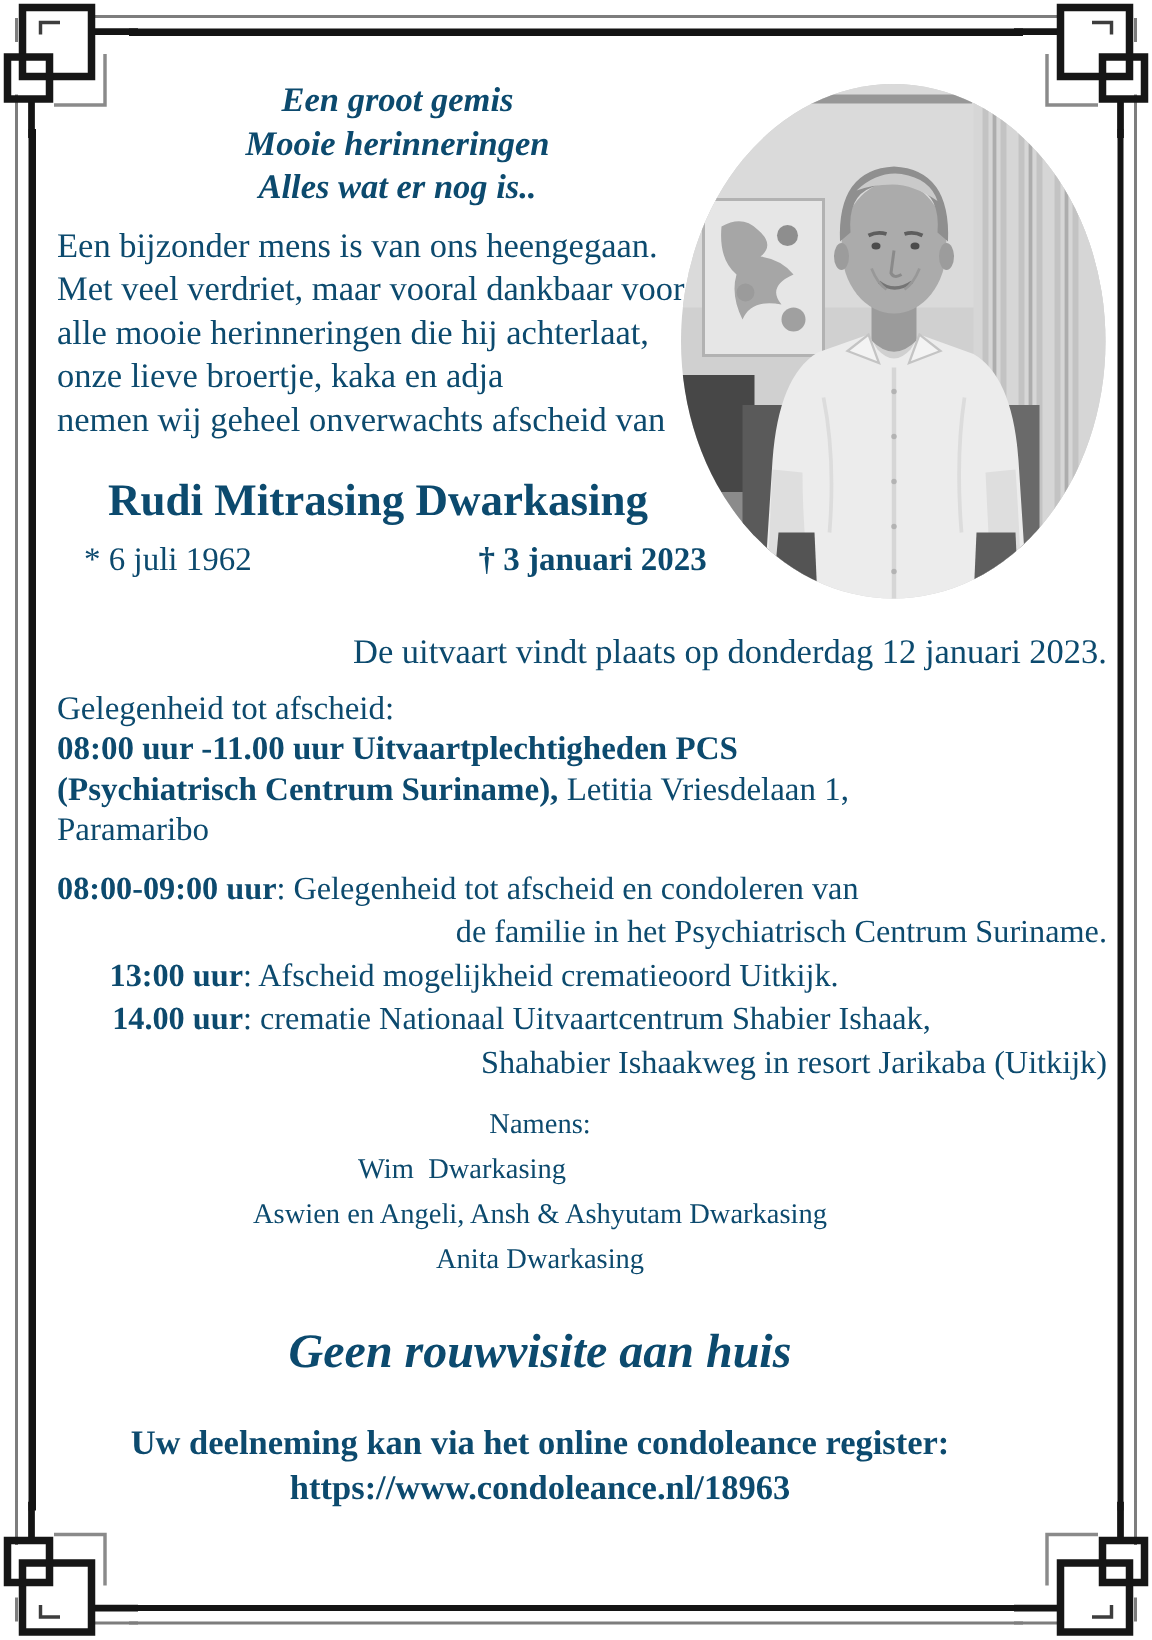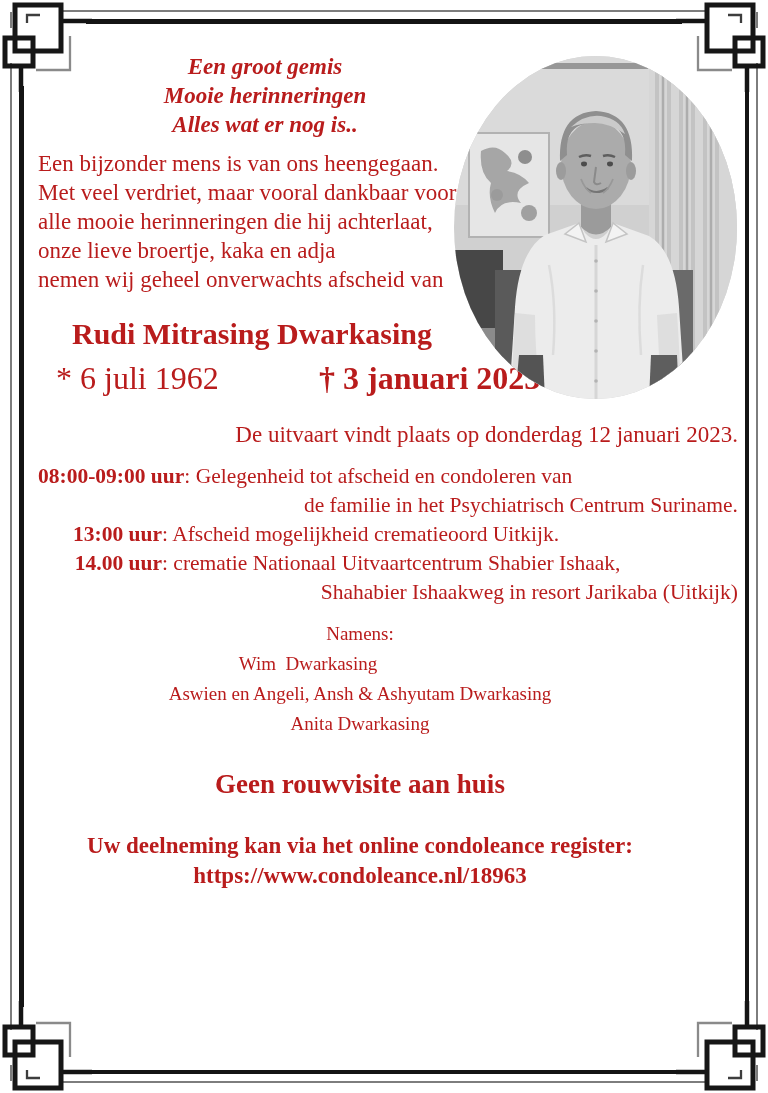--- a/index.html
+++ b/index.html
@@ -1,21 +1,21 @@
 <!DOCTYPE html>
 <html><head>
 <meta charset="utf-8">
 <style>
   html, body { margin: 0; padding: 0; background: #ffffff; }
   .page {
     position: relative;
     width: 768px;
     height: 1093px;
     background: #ffffff;
-    color: #b91c1c;
+    color: #0c4a6e;
     font-family: "Liberation Serif", "DejaVu Serif", serif;
     overflow: hidden;
   }
 
   
   .fline { position: absolute; }
   .l-top-g    { top: 10px;    left: 86px; right: 86px; height: 2px;   background: #7d7d7d; }
   .l-top-b    { top: 19px;    left: 86px; right: 86px; height: 4.5px; background: #141414; }
   .l-bot-g    { bottom: 10px; left: 86px; right: 86px; height: 2px;   background: #7d7d7d; }
   .l-bot-b    { bottom: 19px; left: 86px; right: 86px; height: 4.5px; background: #141414; }
@@ -37,42 +37,42 @@
     margin-left: 34px; width: 386px; text-align: center;
     font-weight: bold; font-style: italic;
     font-size: 23px; line-height: 29px;
   }
   .intro { margin-top: 10px; width: 430px; font-size: 23px; line-height: 29px; }
   .intro div { white-space: nowrap; }
   .name {
     margin-top: 22px; margin-left: 34px; width: 386px; 
     font-weight: bold; font-size: 30px; line-height: 36px; white-space: nowrap;
   }
-  .dates { position: relative; margin-top: 8px; height: 30px; font-size: 32px; }
+  .dates { position: relative; margin-top: 8px; height: 30px; font-size: 22px; }
   .dates .birth { position: absolute; left: 18px; white-space: nowrap; }
   .dates .death { position: absolute; left: 281px; white-space: nowrap; font-weight: bold; }
 
   .photo { position: absolute; top: 3px; right: 0; width: 285px; height: 345px; }
 
   .uitvaart { margin-top: 20px; font-size: 23px; line-height: 30px; text-align: right; }
   .farewell { margin-top: 8px; font-size: 22px; line-height: 27px; }
   .b { font-weight: bold; }
   .keep-spaces { white-space: pre-wrap; }
 
   .schedule { margin-top: 12px; font-size: 21.5px; line-height: 29px; text-align: right; }
   .sched-row { display: flex; white-space: pre; }
   .sched-time { flex: 0 0 124px; font-weight: bold; }
   .sched-desc { white-space: pre; }
   .sched-cont { padding-left: 182px; white-space: nowrap; }
   .sched-cont:empty { display: none; }
 
   .centered { text-align: center; margin-right: 56px; }
   .namens { margin-top: 12px; font-size: 19px; line-height: 30px; }
   .shift { position: relative; left: -52px; }
-  .rouwvisite { margin-top: 28px; font-size: 27px; line-height: 34px; font-weight: bold; }
+  .rouwvisite { margin-top: 28px; font-size: 32px; line-height: 34px; font-weight: bold; font-style: italic; }
   .condoleance { margin-top: 30px; font-size: 23px; line-height: 30px; font-weight: bold; }
 </style>
 </head>
 <body>
 
 <div class="page">
 
   <div>
     <div class="fline l-top-g"></div>
     <div class="fline l-top-b"></div>
@@ -204,20 +204,26 @@
               <circle cx="143" cy="296" r="1.8"></circle>
             <circle cx="143" cy="326" r="1.8"></circle>
           </g>
           <path d="M96,210 Q104,250 100,300 M190,210 Q184,250 188,300" stroke="#dcdcdc" stroke-width="2.5" fill="none"></path>
         </g>
       </svg>
     </div>
 
     <div class="uitvaart">De uitvaart vindt plaats op donderdag 12 januari 2023.</div>
 
+    <div class="farewell">
+      <div>Gelegenheid tot afscheid:</div>
+      <div class="b">08:00 uur -11.00 uur Uitvaartplechtigheden PCS</div>
+      <div><span class="b">(Psychiatrisch Centrum Suriname),</span><span class="keep-spaces"> Letitia Vriesdelaan 1,</span></div>
+      <div>Paramaribo</div>
+    </div>
 
     <div class="schedule">
       <div class="sched-row">
         <span class="sched-time">08:00-09:00 uur</span><span class="sched-desc">: Gelegenheid tot afscheid en condoleren van</span>
       </div>
       <div class="sched-cont">de familie in het Psychiatrisch Centrum Suriname.</div>
 
       <div class="sched-row">
         <span class="sched-time">13:00 uur</span><span class="sched-desc">: Afscheid mogelijkheid crematieoord Uitkijk.</span>
       </div>

